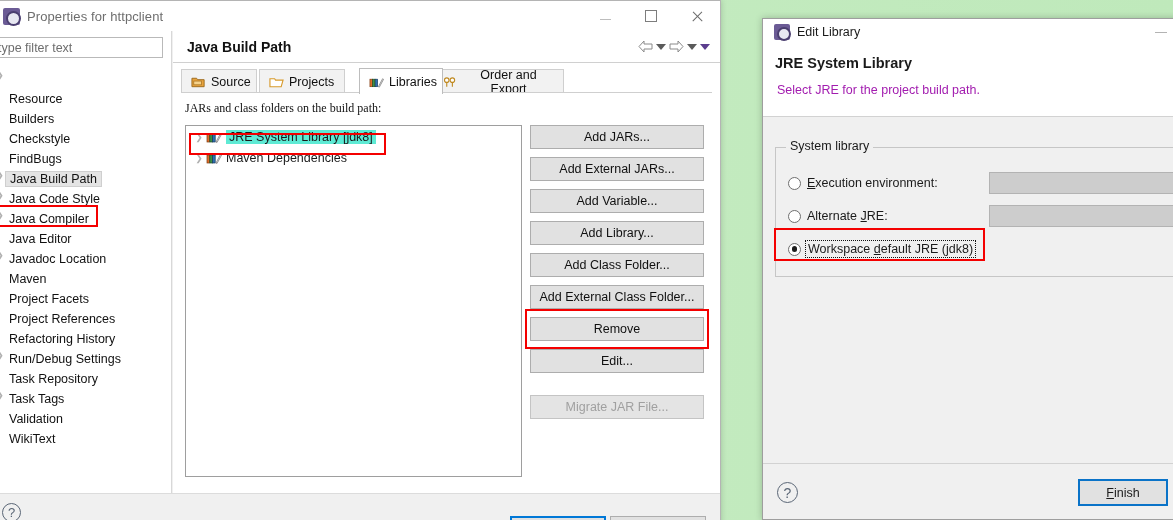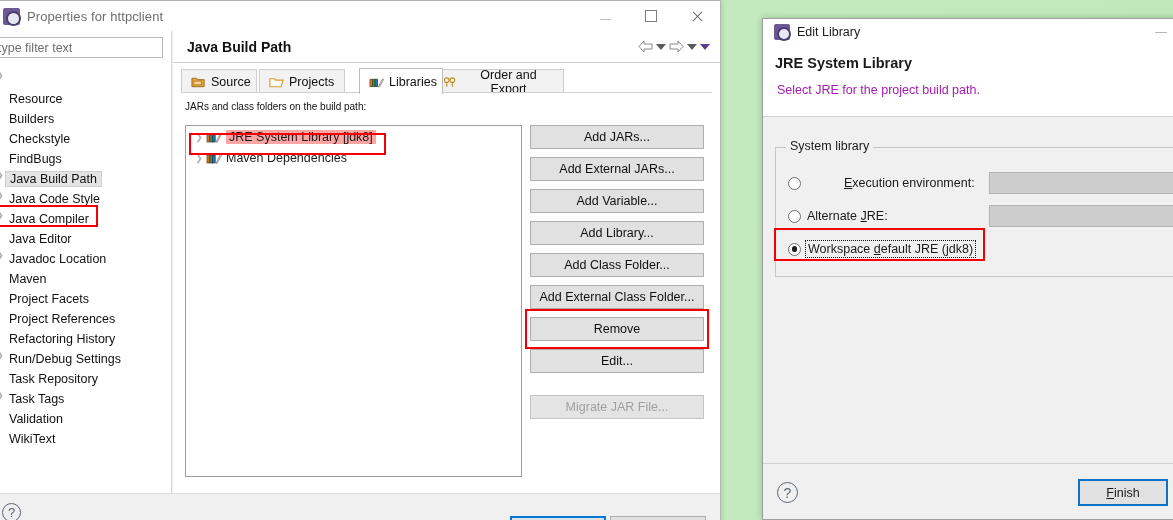--- a/index.html
+++ b/index.html
@@ -117,30 +117,30 @@
     background:#f2f2f2; border:1px solid #cfcfcf; border-bottom:none;
     color:#101010;
   }
   .tab.active { background:#ffffff; border-color:#bdbdbd; z-index:4; height:26px; top:-1px;}
   .tab .ti { width:15px; height:14px; flex:none; }
 
   #tabcontent {
     position:absolute; left:8px; top:61px; right:8px; bottom:8px;
     border-top:1px solid #cfcfcf; background:#fff;
   }
-  #tc-label { position:absolute; left:4px; top:8px; font-size:10px; color:#111;}
+  #tc-label { position:absolute; left:4px; top:8px; font-size:12px; color:#111;font-family:Liberation Serif, serif;}
   #lib-tree {
     position:absolute; left:4px; top:32px; width:337px; bottom:8px;
     border:1px solid #9e9e9e; background:#fff; overflow:hidden;
   }
   .lnode { height:21px; display:flex; align-items:center; padding-left:6px; font-size:12.5px;}
   .lnode .arr{ width:14px; color:#b0b0b0; font-size:9px; text-align:center; flex:none;}
   .lnode .li{ width:17px; height:14px; flex:none; margin-right:3px;}
   .lnode .lbl{ white-space:nowrap; }
-  .lnode.sel .lbl{ background:#fca5a5; padding:0 3px; }
+  .lnode.sel .lbl{ background:#5eead4; padding:0 3px; }
 
   #btncol { position:absolute; left:349px; top:32px; width:174px; }
   .pbtn {
     width:174px; height:24px; margin-bottom:8px;
     background:#e1e1e1; border:1px solid #adadad;
     font-size:12.5px; color:#101010;
     display:flex; align-items:center; justify-content:center;
     font-family:"Liberation Sans", sans-serif;
   }
   .pbtn.disabled { color:#a0a0a0; background:#e4e4e4; border-color:#c4c4c4; }
@@ -437,21 +437,21 @@
 
     <div id="el-head">
       <h1>JRE System Library</h1>
       <p>Select JRE for the project build path.</p>
     </div>
 
     <div id="el-body">
       <div class="grp">
         <span class="grp-title">System library</span>
 
-        <div class="radio-row" style="top:24px;gap:37px;">
+        <div class="radio-row" style="top:24px;">
           <span class="radio"></span>
           <span class="rl"><u>E</u>xecution environment:</span>
         </div>
         <div class="combo" style="left:213px; top:24px; width:210px;">
           
         </div>
 
         <div class="radio-row" style="top:57px;">
           <span class="radio"></span>
           <span class="rl">Alternate <u>J</u>RE:</span>

